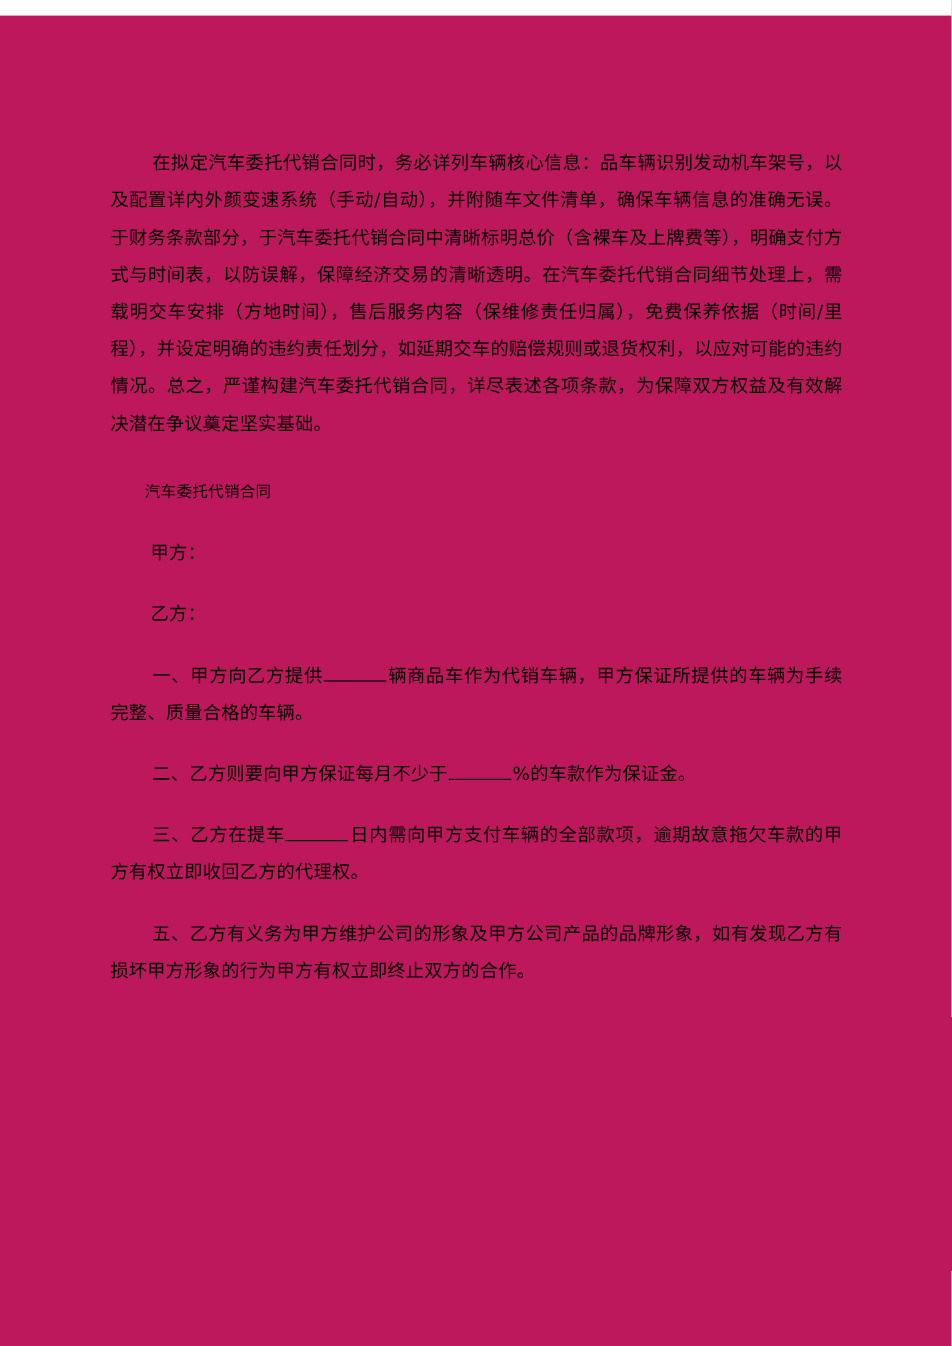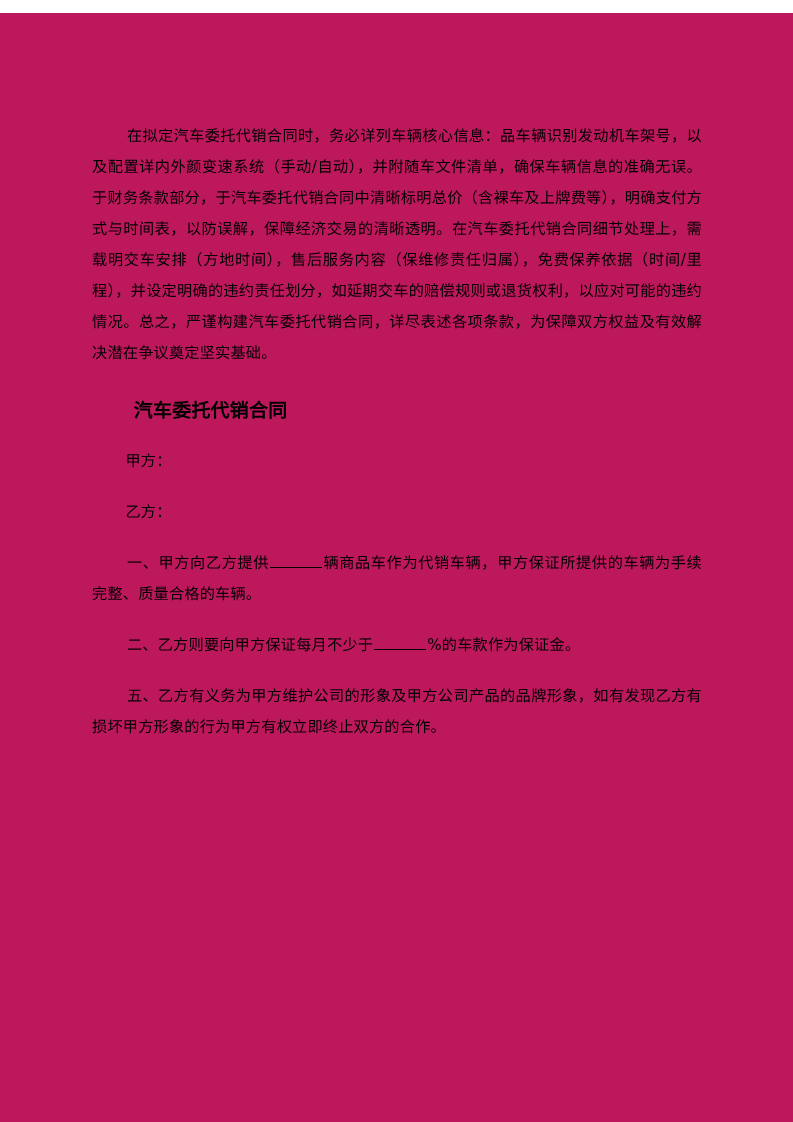--- a/index.html
+++ b/index.html
@@ -35,22 +35,22 @@
     text-justify: inter-ideograph;
     letter-spacing: 0.2px;
   }
   .indent {
     text-indent: 2.3em;
   }
   .para-gap {
     margin-top: 20px;
   }
   .heading {
-    font-weight: bold;
-    font-size: 19px;
+    font-weight: normal;
+    font-size: 13px;
     line-height: 31px;
     text-indent: 2.2em;
     margin-top: 26px;
   }
   .field {
     margin-top: 20px;
     text-indent: 2.2em;
   }
   .blank {
     display: inline-block;
@@ -76,18 +76,19 @@
 
     <p class="field">甲方：</p>
 
     <p class="field">乙方：</p>
 
 
     <p class="indent para-gap"><span>一、甲方向乙方提供</span><span class="blank"></span><span>辆商品车作为代销车辆，甲方保证所提供的车辆为手续完整、质量合格的车辆。</span></p>
 
     <p class="indent para-gap"><span>二、乙方则要向甲方保证每月不少于</span><span class="blank"></span><span>%的车款作为保证金。</span></p>
 
+    <p class="indent para-gap"><span>三、乙方在提车</span><span class="blank"></span><span>日内需向甲方支付车辆的全部款项，逾期故意拖欠车款的甲方有权立即收回乙方的代理权。</span></p>
 
 
     <p class="indent para-gap"><span>五、乙方有义务为甲方维护公司的形象及甲方公司产品的品牌形象，如有发现乙方有损坏甲方形象的行为甲方有权立即终止双方的合作。</span></p>
 
   </div>
 </div>
 
 </body></html>

